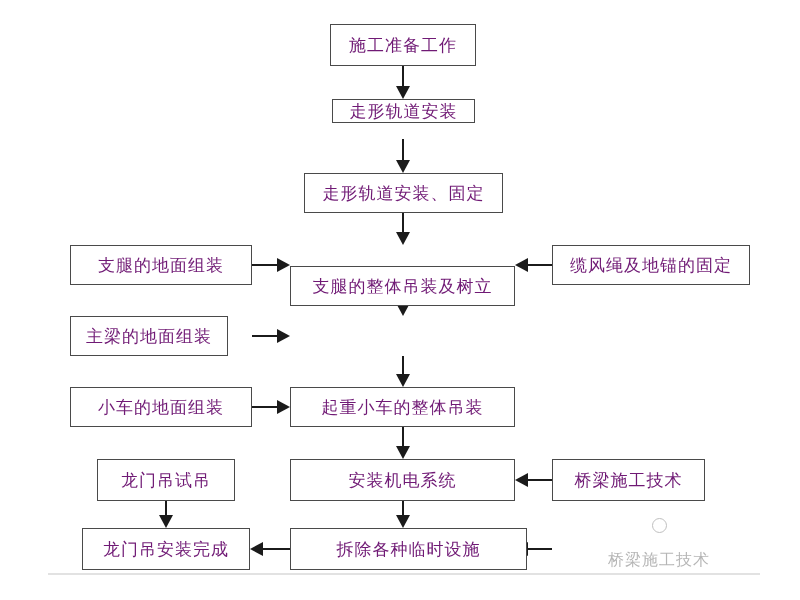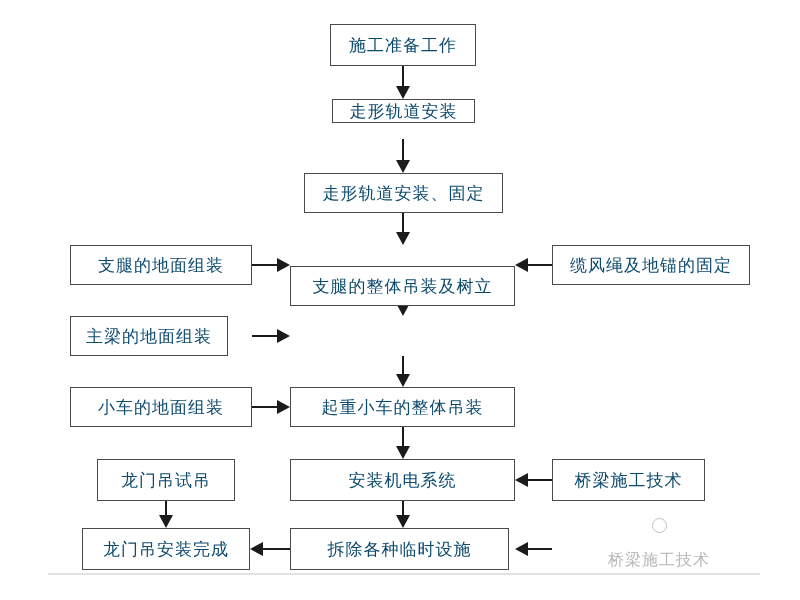--- a/index.html
+++ b/index.html
@@ -16,21 +16,21 @@
     overflow: hidden;
   }
   .node {
     position: absolute;
     box-sizing: border-box;
     border: 1.6px solid #4a4a4a;
     background: #ffffff;
     display: flex;
     align-items: center;
     justify-content: center;
-    color: #0c4a6e;
+    color: #701a75;
     font-size: 17px;
     letter-spacing: 1px;
     white-space: nowrap;
     z-index: 3;
   }
   .node-label {
     line-height: 1;
   }
   .conn {
     position: absolute;
@@ -184,21 +184,21 @@
   <div class="node" style="left:290px; top:459px; width:225px; height:42px;">
     <span class="node-label">安装机电系统</span>
   </div>
   <div class="node" style="left:552px; top:459px; width:153px; height:42px;">
     <span class="node-label">桥梁施工技术</span>
   </div>
 
   <div class="node" style="left:82px;  top:528px; width:168px; height:42px;">
     <span class="node-label">龙门吊安装完成</span>
   </div>
-  <div class="node" style="left:290px; top:528px; width:219px; height:42px;">
+  <div class="node" style="left:290px; top:528px; width:237px; height:42px;">
     <span class="node-label">拆除各种临时设施</span>
   </div>
 
   <div id="divider"></div>
 
   <div id="watermark">
     <span class="wm-logo"></span>
     <span class="wm-text">桥梁施工技术</span>
   </div>
 

